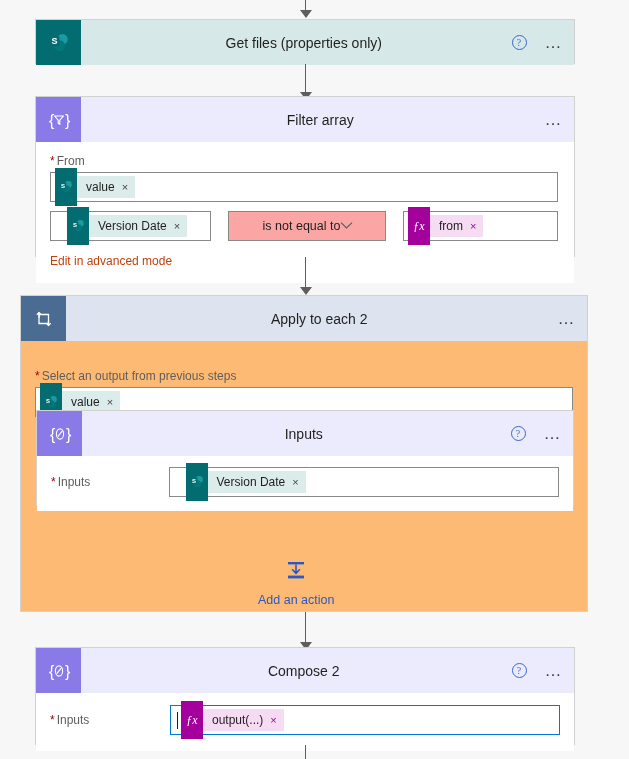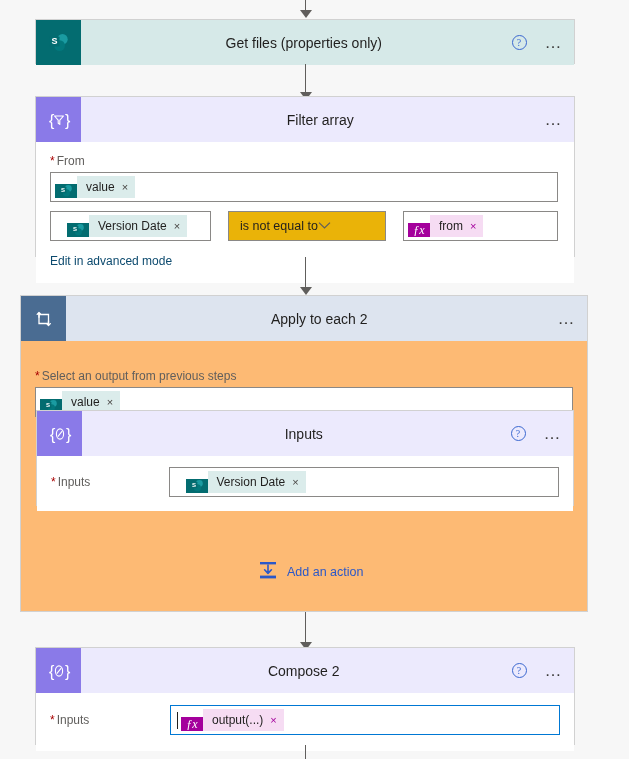--- a/index.html
+++ b/index.html
@@ -62,46 +62,46 @@
   .field {
     border: 1px solid #8a8886; background: #fff;
     height: 30px; display: flex; align-items: center; padding: 0 4px;
   }
   .field.focused { border: 1px solid #0078d4; }
   .caret {
     width: 1px; height: 17px; background: #201f1e; margin: 0 3px 0 2px;
   }
 
   
-  .token { display: inline-flex; align-items: flex-end; height: 22px; }
+  .token { display: inline-flex; align-items: center; height: 22px; }
   .token .tok-icon {
-    width: 22px; height: 14px; flex: 0 0 22px;
+    width: 22px; height: 38px; flex: 0 0 22px;
     display: flex; align-items: center; justify-content: center;
   }
   .token .tok-text {
     height: 22px; display: flex; align-items: center; gap: 7px;
     padding: 0 7px 0 9px; font-size: 12px; color: #201f1e; white-space: nowrap;
   }
   .token .tok-x { font-size: 11px; color: #484644; }
   .tok-sp .tok-icon { background: #036c70; }
   .tok-sp .tok-text { background: #dbeceb; }
   .tok-fx .tok-icon { background: #a4009c; }
   .tok-fx .tok-text { background: #f6dcf3; }
   .tok-fx .tok-x { color: #a4009c; }
 
   
   .dropdown {
-    border: 1px solid #8a8886; background: #eab308; height: 30px;
-    display: flex; align-items: center; justify-content: flex-start;
+    border: 1px solid #8a8886; background: #fca5a5; height: 30px;
+    display: flex; align-items: center; justify-content: center;
     padding: 0 9px 0 11px; font-size: 12.5px; color: #201f1e;
   }
   .chev { color: #605e5c; }
 
   .link {
-    color: #0c4a6e; font-size: 12px; text-decoration: none;
+    color: #c2410c; font-size: 12px; text-decoration: none;
     display: inline-block;
   }
 
   
   .filter-row { display: flex; align-items: center; margin-top: 9px; }
 
   
   .loop { position: absolute; background: #fdba74; border: 1px solid #d1d1d1; }
   .loop-body { padding: 28px 14px 0 14px; }
 
@@ -300,21 +300,21 @@
             </span>
             <span class="tok-text">
               <span>Version Date</span>
               <span class="tok-x">×</span>
             </span>
           </span>
         </div>
       </div>
     </div>
 
-    <div class="add-action" style="left:237px; top:264px;">
+    <div class="add-action" style="left:237px; top:264px;flex-direction:column;">
       <span>
         <svg width="20" height="20" viewBox="0 0 20 20">
           <rect x="2" y="2" width="16" height="2.4" fill="#2b58c8"></rect>
           <rect x="2" y="15.6" width="16" height="2.8" fill="#2b58c8"></rect>
           <path d="M10 5 L10 13 M6.6 9.8 L10 13.4 L13.4 9.8" fill="none" stroke="#2b58c8" stroke-width="1.6" stroke-linecap="round" stroke-linejoin="round"></path>
         </svg>
       </span>
       <span class="aa-label">Add an action</span>
     </div>
   </div>

